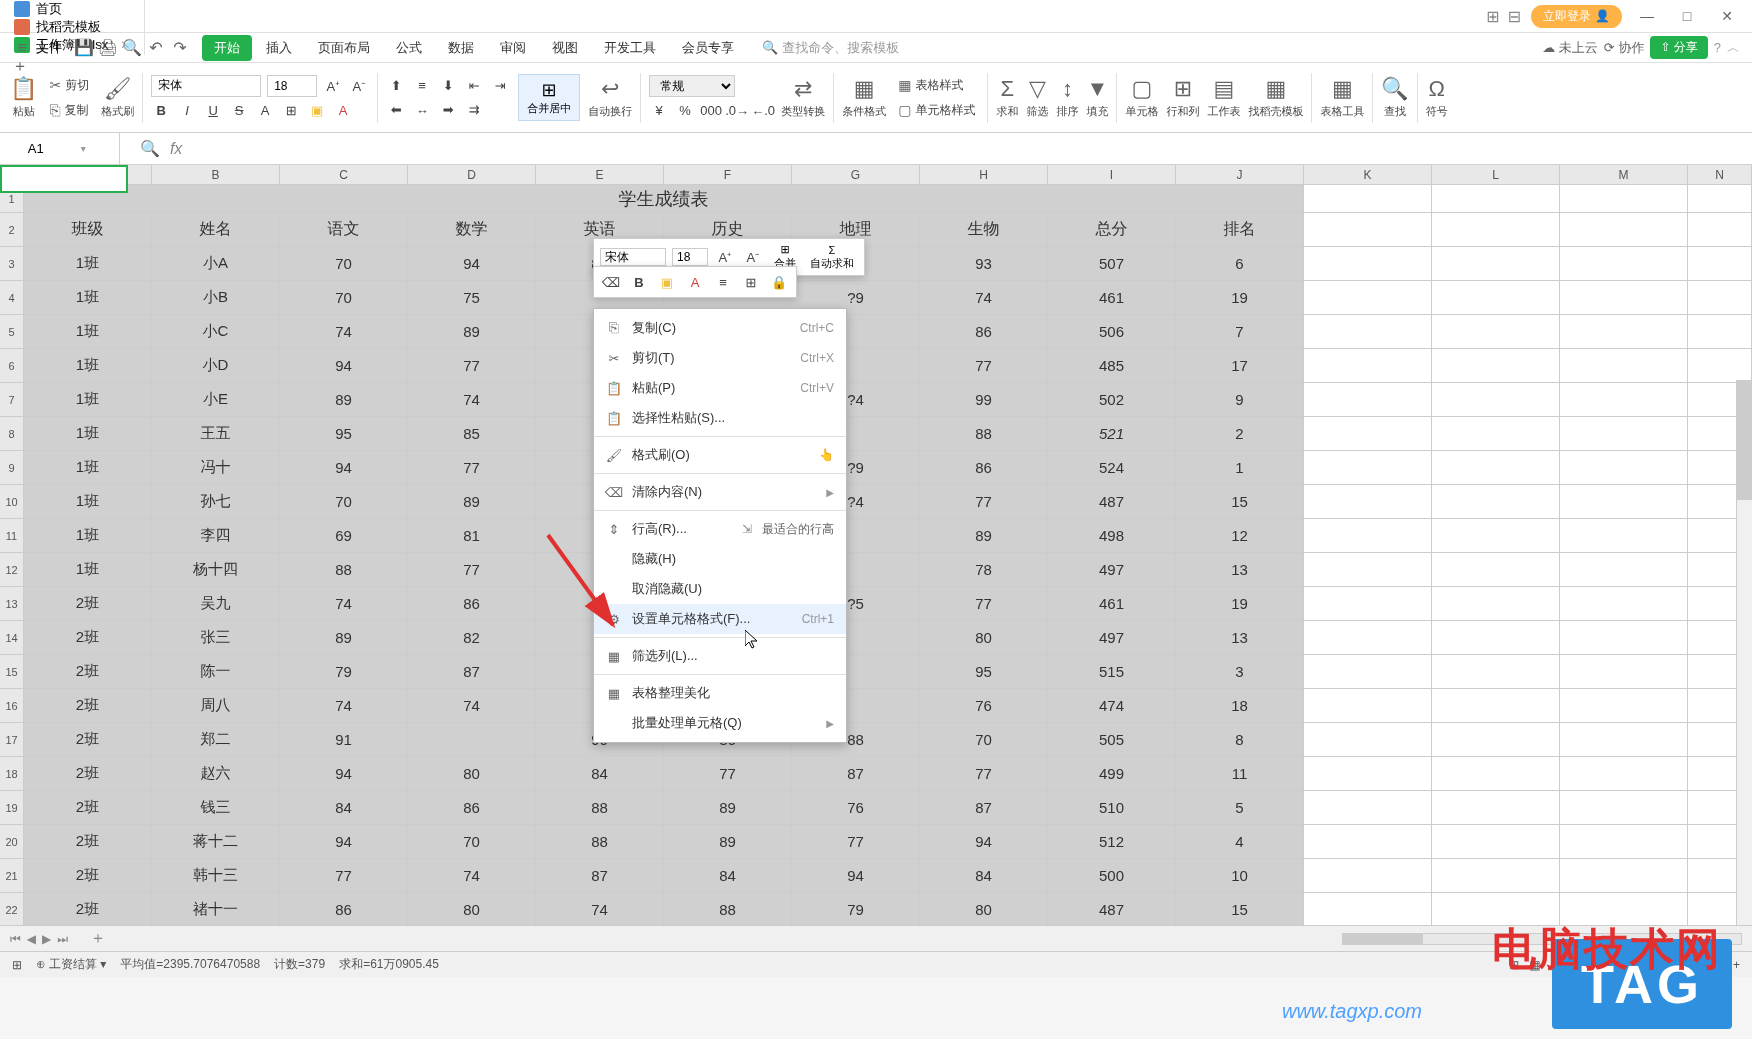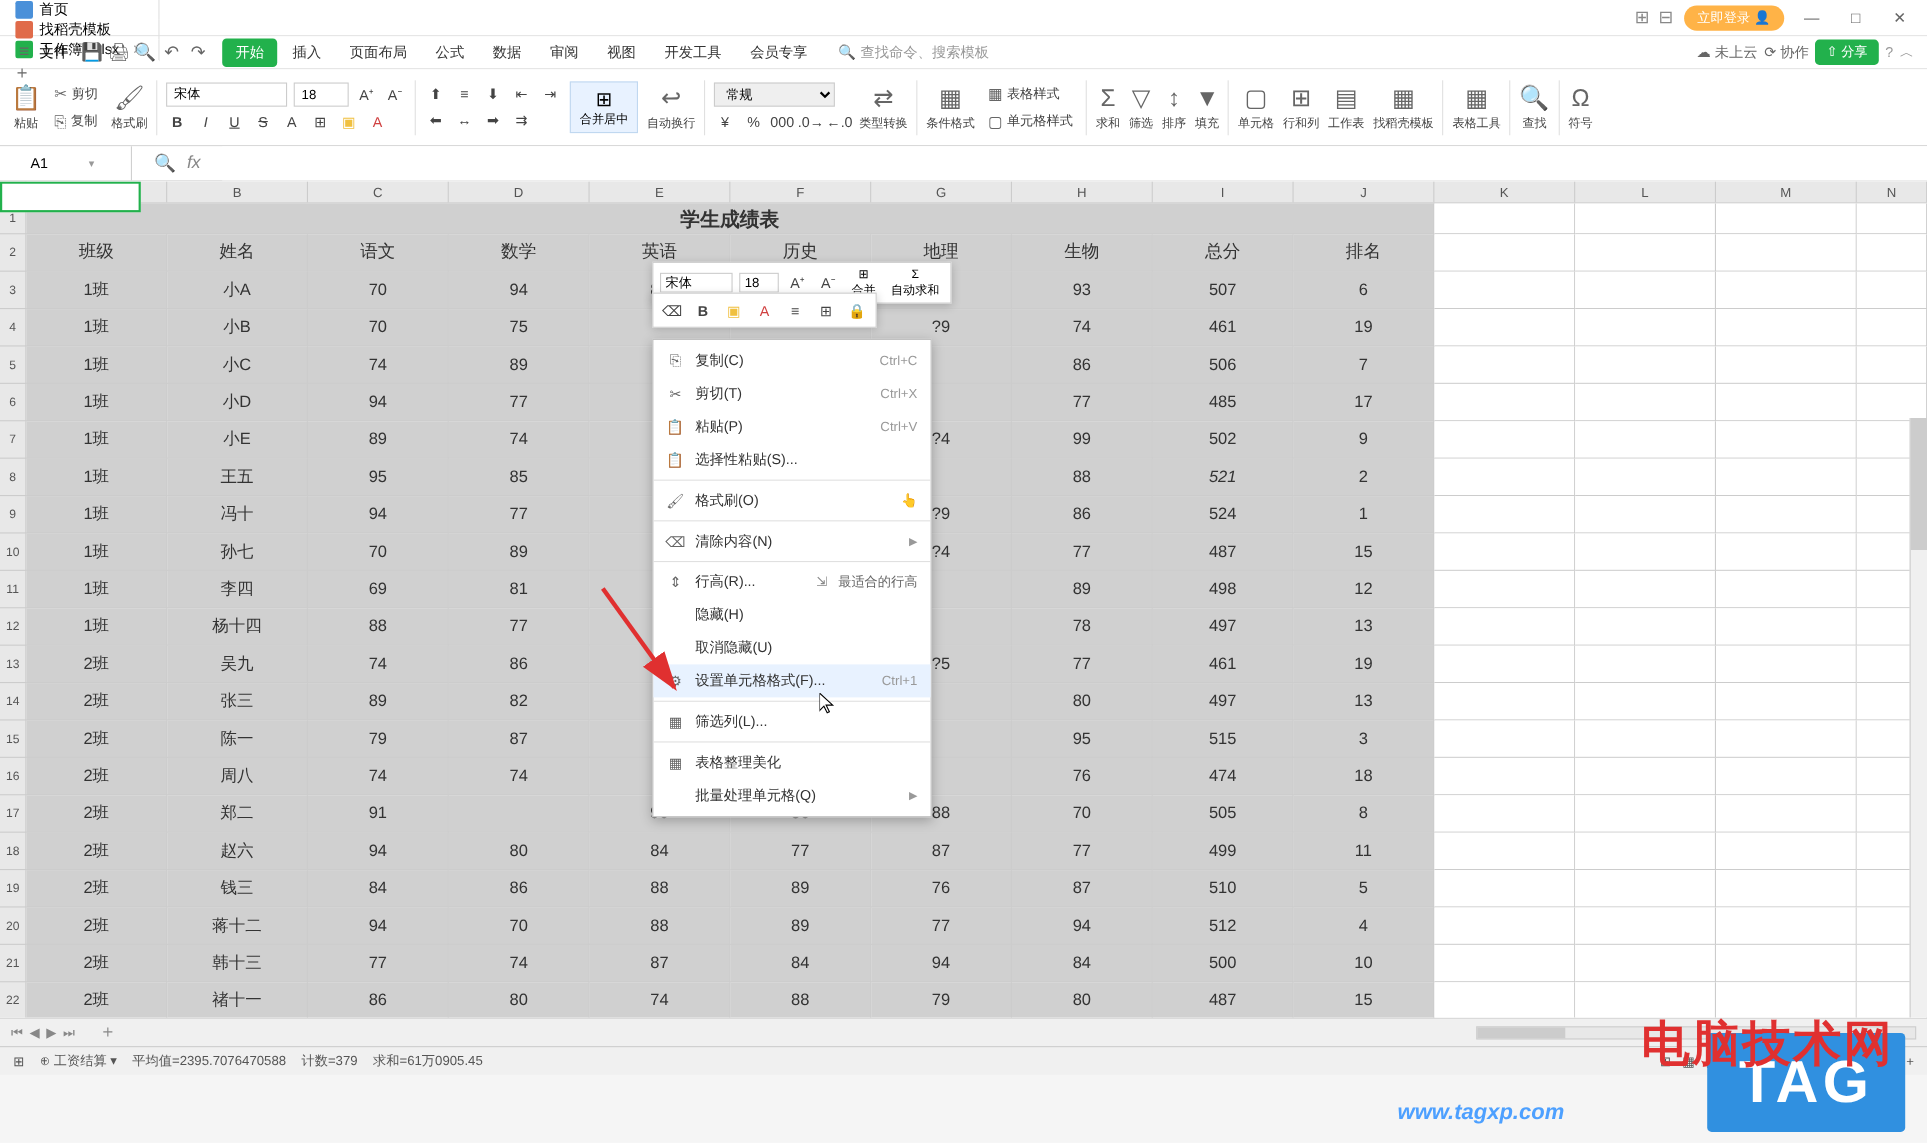--- a/index.html
+++ b/index.html
@@ -58,21 +58,21 @@
 .col-h { border-right: 1px solid #ccc; text-align: center; font-size: 12px; color: #555; display: flex; align-items: center; justify-content: center; }
 .grid-body { display: flex; }
 .row-headers { width: 24px; background: #e8e8e8; }
 .row-h { height: 34px; border-bottom: 1px solid #ccc; border-right: 1px solid #ccc; text-align: center; font-size: 11px; color: #555; display: flex; align-items: center; justify-content: center; }
 .row-h.first { height: 28px; }
 .cells { position: relative; }
 .data-row { display: flex; height: 34px; }
 .data-row.title-row { height: 28px; }
 .cell { border-right: 1px solid #ccc; border-bottom: 1px solid #ccc; display: flex; align-items: center; justify-content: center; font-size: 15px; color: #333; background: #d0d0d0; }
 .cell.blank { background: #fff; }
-.title-cell { font-size: 18px; font-weight: bold;背景: #d0d0d0; }
+.title-cell { font-size: 18px;背景: #d0d0d0; }
 .header-cell { font-size: 16px; }
 .active-cell-overlay { position: absolute; border: 2px solid #22b14c; background: #fff; pointer-events: none; left: 0; top: 0; width: 128px; height: 28px; }
 
 
 .mini-toolbar { position: absolute; left: 593px; top: 238px; background: #fff; border: 1px solid #ccc; box-shadow: 0 2px 8px rgba(0,0,0,.2); padding: 4px 6px; display: flex; align-items: center; gap: 6px; z-index: 50; }
 .mini-select { border: 1px solid #ccc; font-size: 12px; padding: 1px 4px; }
 .mini-btn { width: 22px; height: 22px; display: flex; align-items: center; justify-content: center; font-size: 13px; color: #444; }
 .mini-big { display: flex; flex-direction: column; align-items: center; font-size: 11px; padding: 0 4px; }
 
 
@@ -103,21 +103,21 @@
 .hscroll-thumb { position: absolute; left: 0; width: 80px; height: 100%; background: #ccc; }
 
 
 .status-bar { height: 26px; background: #f0f0f0; display: flex; align-items: center; padding: 0 12px; font-size: 12px; color: #555; gap: 14px; border-top: 1px solid #ccc; }
 .status-right { margin-left: auto; display: flex; align-items: center; gap: 10px; }
 .zoom-slider { width: 100px; height: 4px; background: #ccc; position: relative; }
 .zoom-thumb { position: absolute; left: 48px; top: -4px; width: 8px; height: 12px; background: #888; }
 
 
 .watermark1 { position: absolute; right: 30px; bottom: 60px; font-size: 44px; font-weight: bold; color: #e03030; z-index: 100; letter-spacing: 2px; pointer-events: none; }
-.watermark-url { position: absolute; right: 330px; bottom: 16px; font-size: 20px; color: #4da0ff; z-index: 100; pointer-events: none; font-style: italic; font-weight: bold; }
+.watermark-url { position: absolute; right: 330px; bottom: 16px; font-size: 20px; color: #4da0ff; z-index: 100; pointer-events: none; font-style: italic; }
 .tag-box { position: absolute; right: 20px; bottom: 10px; width: 180px; height: 90px; background: #3090e0; color: #fff; display: flex; align-items: center; justify-content: center; font-size: 54px; font-weight: bold; z-index: 99; border-radius: 4px; letter-spacing: 4px; pointer-events: none; }
 
 
 .vscroll { position: absolute; right: 0; top: 215px; width: 16px; height: 760px; background: #f0f0f0; border-left: 1px solid #ccc; }
 .vscroll-thumb { width: 100%; height: 120px; background: #ccc; }
 </style>
 </head>
 <body>
 
 <div class="title-bar">
@@ -241,21 +241,21 @@
   <div class="merge-btn">
     <span style="font-size:18px;">⊞</span>
     <span>合并居中</span>
   </div>
   <div class="ribbon-big">
     <span class="ico">↩</span>
     <span>自动换行</span>
   </div>
   <div class="ribbon-sep"></div>
   <div class="ribbon-col">
-    <select class="font-select" style="width:110px;"><option>常规</option></select>
+    <select class="font-select" style="width:86px;"><option>常规</option></select>
     <div class="fmt-row">
       <span class="fmt-btn">¥</span>
       <span class="fmt-btn">%</span>
       <span class="fmt-btn">000</span>
       <span class="fmt-btn">.0→</span>
       <span class="fmt-btn">←.0</span>
     </div>
   </div>
   <div class="ribbon-big">
     <span class="ico">⇄</span>

